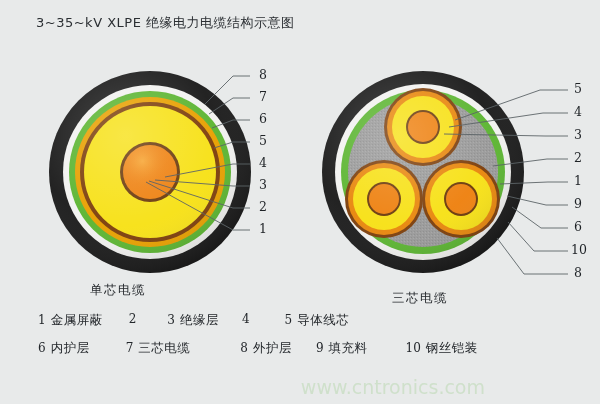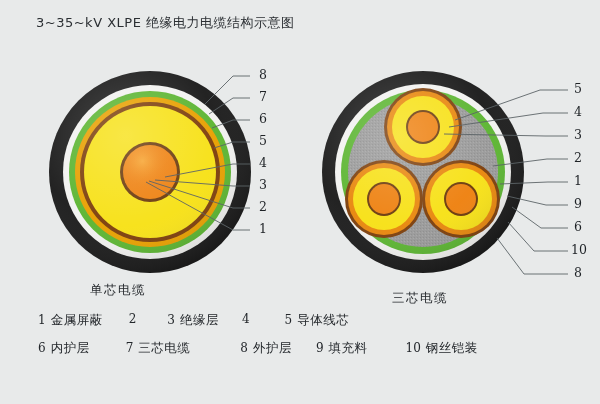--- a/index.html
+++ b/index.html
@@ -258,14 +258,15 @@
         <span class="legend-num">9</span>
         <span class="legend-label">填充料</span>
       </div>
       <div class="legend-item">
         <span class="legend-num">10</span>
         <span class="legend-label">钢丝铠装</span>
       </div>
     </div>
   </div>
 
+  <div id="watermark">www.cntronics.com</div>
 
 </div>
 
 </body></html>

